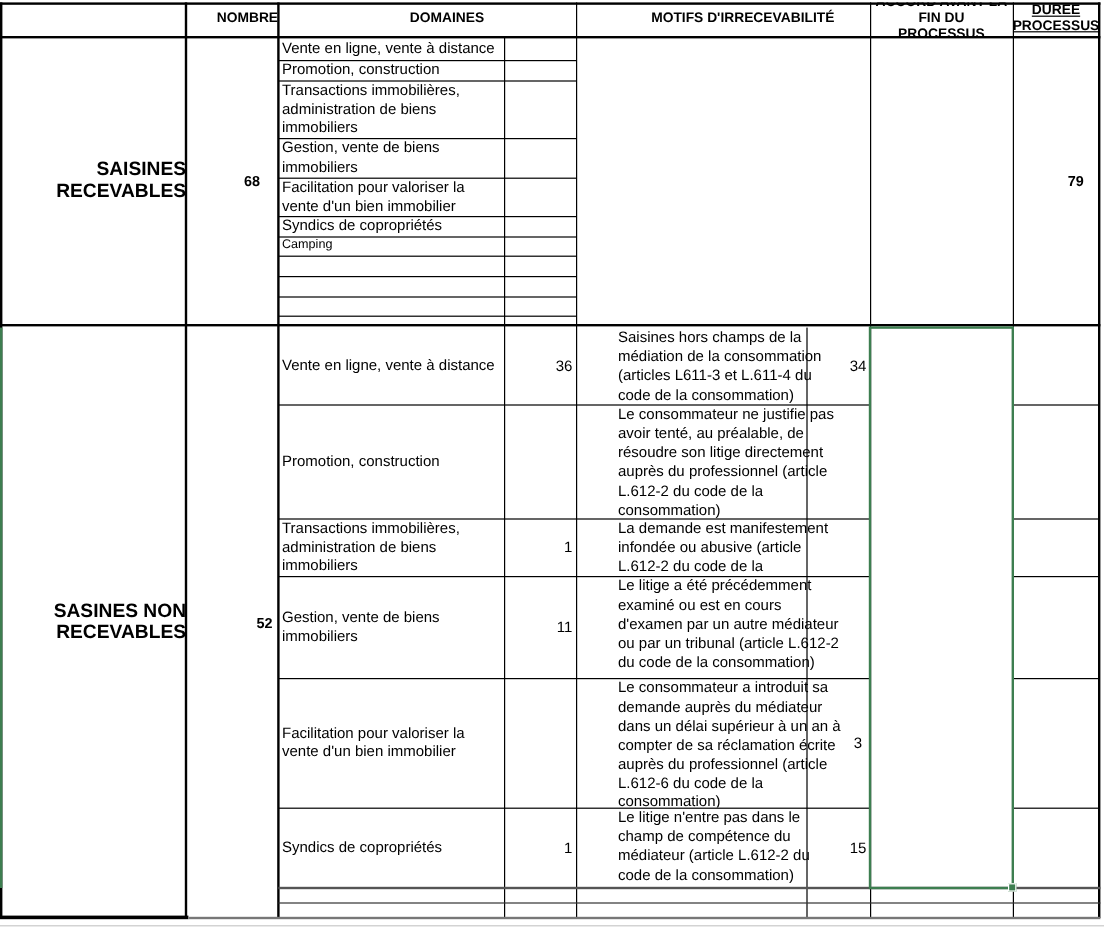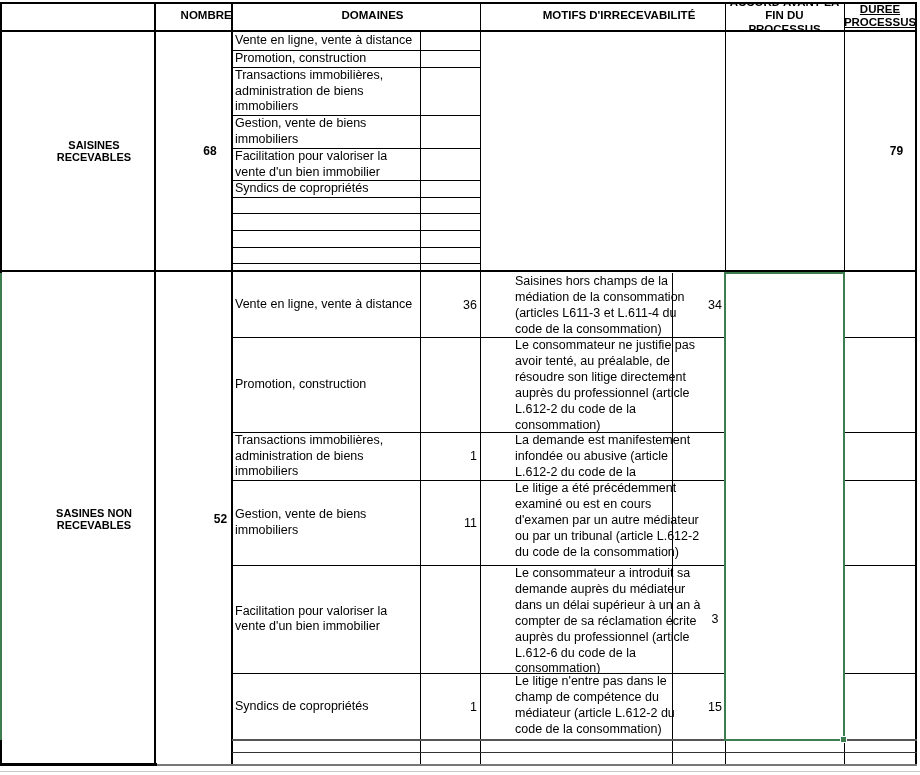--- a/index.html
+++ b/index.html
@@ -3,22 +3,22 @@
 <meta charset="utf-8">
 <style>
   html,body{margin:0;padding:0;background:#ffffff;}
   #sheet{
     position:relative;width:920px;height:775px;background:#ffffff;overflow:hidden;
     font-family:"Liberation Sans","DejaVu Sans",sans-serif;color:#000;
   }
   .cell{position:absolute;box-sizing:border-box;overflow:hidden;padding-left:33px;}
   .hdr{display:flex;align-items:center;justify-content:center;text-align:center;
        font-weight:bold;font-size:11.5px;line-height:13.5px;}
-  .biglabel{display:flex;align-items:center;justify-content:center;text-align:center;
-       font-weight:bold;font-size:11px;}
+  .biglabel{display:flex;align-items:center;justify-content:center;text-align:right;
+       font-weight:bold;font-size:16px;}
   .bignum{display:flex;align-items:center;justify-content:center;font-weight:bold;font-size:12px;}
   .domain{font-size:12.5px;line-height:15.5px;padding:1px 2px 0 3px;}
   .domain.vcenter{display:flex;align-items:center;padding-top:0;}
   .domain.small{font-size:10.5px;}
   .cnt{display:flex;align-items:center;justify-content:flex-end;font-size:12.5px;padding-right:3px;}
   .mcnt{display:flex;align-items:center;justify-content:center;font-size:12.5px;}
   .motif{font-size:12.5px;line-height:15.9px;padding:1px 1px 0 3px;margin-left:32px;}
   .line{position:absolute;background:#000;}
   .gline{position:absolute;}
   .sel{position:absolute;box-sizing:border-box;border:2px solid #3d7e50;background:transparent;}
@@ -38,20 +38,21 @@
   <div class="cell biglabel" style="left:0;top:31px;width:155px;height:240px;">SAISINES  RECEVABLES</div>
   <div class="cell bignum" style="left:155px;top:31px;width:77px;height:240px;">68</div>
   <div class="cell bignum" style="left:844px;top:31px;width:72px;height:240px;">79</div>
 
   <div class="cell domain vcenter" style="left:232px;top:31px;width:188px;height:19px;">Vente en ligne, vente à distance</div>
   <div class="cell domain vcenter" style="left:232px;top:50px;width:188px;height:17px;">Promotion, construction</div>
   <div class="cell domain" style="left:232px;top:67px;width:188px;height:48px;">Transactions immobilières, administration de biens immobiliers</div>
   <div class="cell domain" style="left:232px;top:115px;width:188px;height:33px;">Gestion, vente de biens immobiliers</div>
   <div class="cell domain" style="left:232px;top:148px;width:188px;height:32px;">Facilitation pour valoriser la vente d'un bien immobilier</div>
   <div class="cell domain vcenter" style="left:232px;top:180px;width:188px;height:17px;">Syndics de copropriétés</div>
+  <div class="cell domain vcenter small" style="left:232px;top:197px;width:188px;height:16px;">Camping</div>
 
   <div class="cell biglabel" style="left:0;top:273px;width:155px;height:492px;">SASINES NON RECEVABLES</div>
   <div class="cell bignum" style="left:155px;top:273px;width:98px;height:492px;">52</div>
 
   <div class="cell domain vcenter" style="left:232px;top:273px;width:188px;height:64px;">Vente en ligne, vente à distance</div>
   <div class="cell cnt" style="left:420px;top:273px;width:60px;height:64px;">36</div>
   <div class="cell motif" style="left:480px;top:273px;width:192px;height:64px;">Saisines hors champs de la médiation de la consommation (articles L611-3 et L.611-4 du code de la consommation)</div>
   <div class="cell mcnt" style="left:672px;top:273px;width:53px;height:64px;">34</div>
 
   <div class="cell domain vcenter" style="left:232px;top:337px;width:188px;height:95px;">Promotion, construction</div>

